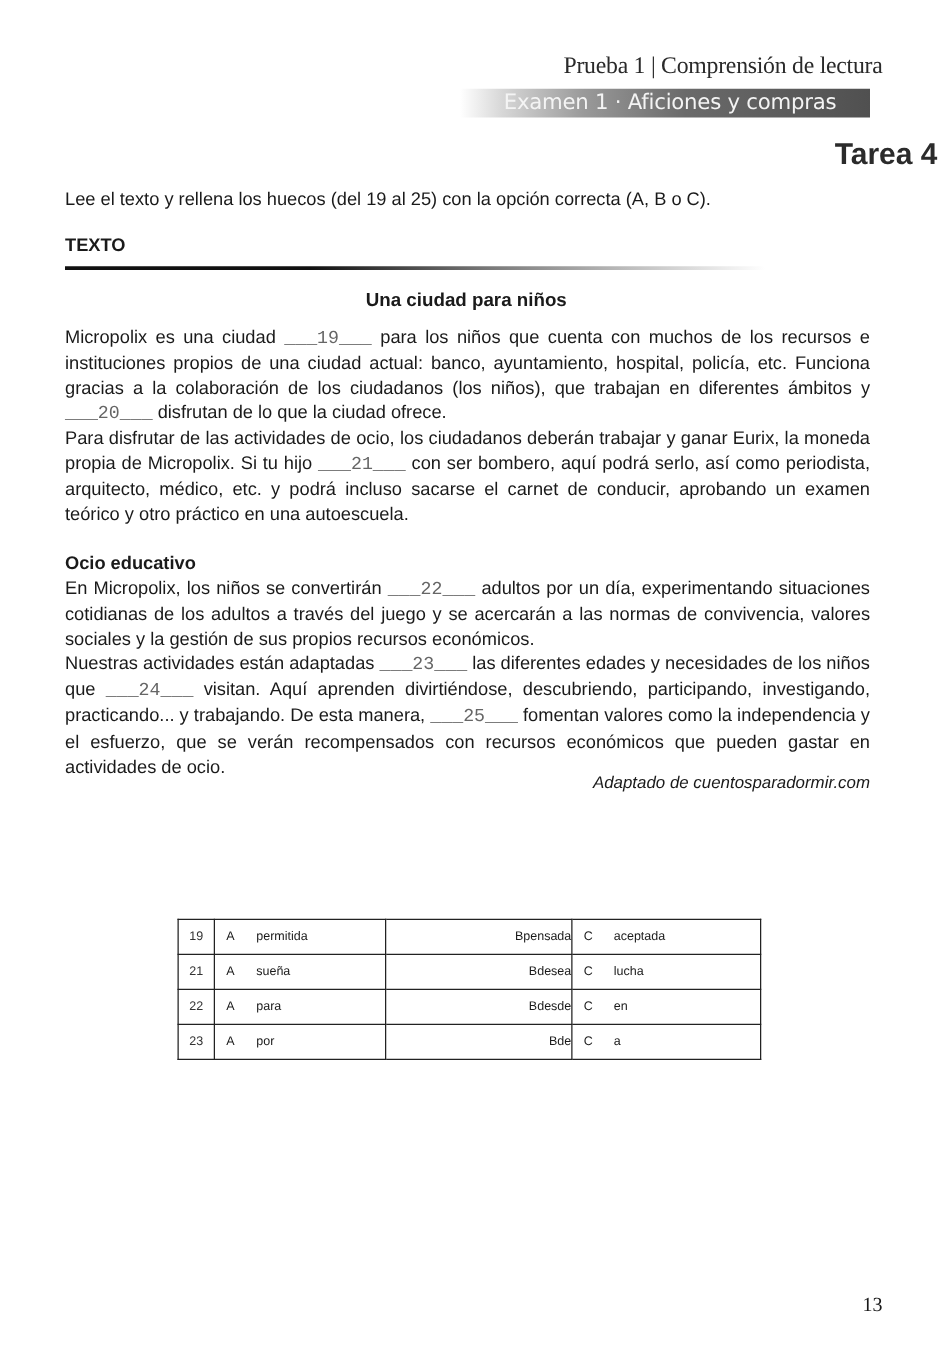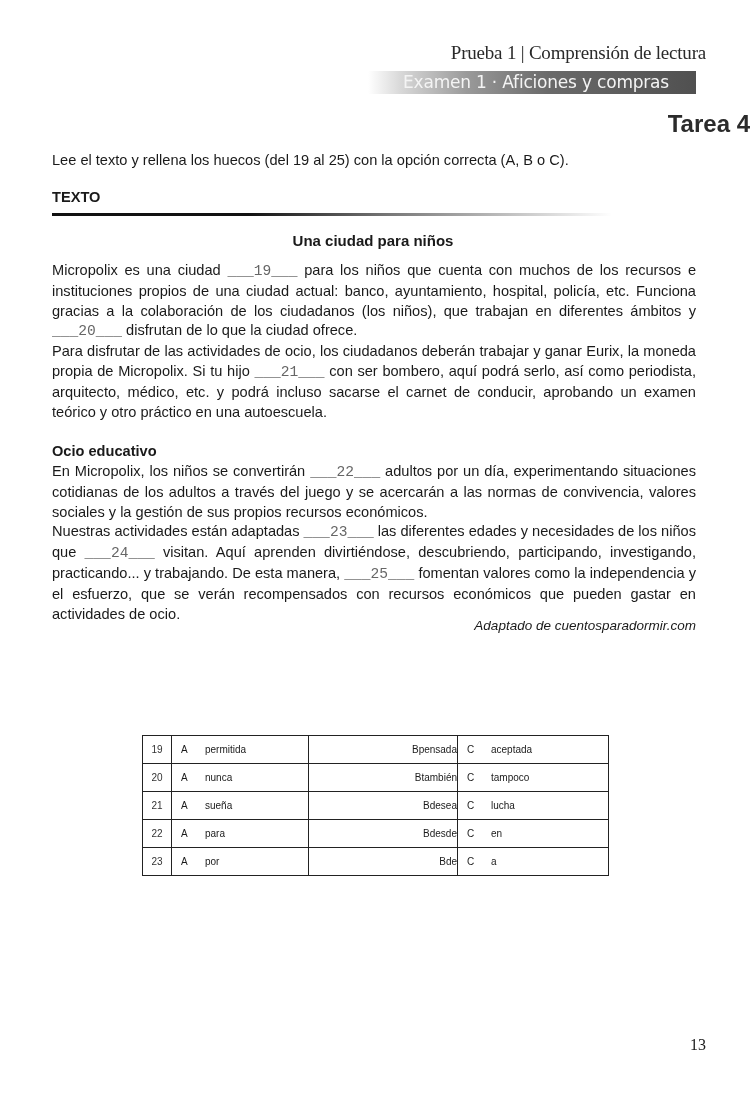--- a/index.html
+++ b/index.html
@@ -63,26 +63,20 @@
 
 <table class="opts">
   <tbody id="opts-body">
       <tr>
         <td class="num">19</td>
         <td class="opt a"><span class="letter">A</span><span>permitida</span></td>
         <td class="opt b"><span class="letter">B</span><span>pensada</span></td>
         <td class="opt c"><span class="letter">C</span><span>aceptada</span></td>
       </tr>
       <tr>
-        <td class="num">20</td>
-        <td class="opt a"><span class="letter">A</span><span>nunca</span></td>
-        <td class="opt b"><span class="letter">B</span><span>también</span></td>
-        <td class="opt c"><span class="letter">C</span><span>tampoco</span></td>
-      </tr>
-      <tr>
         <td class="num">21</td>
         <td class="opt a"><span class="letter">A</span><span>sueña</span></td>
         <td class="opt b"><span class="letter">B</span><span>desea</span></td>
         <td class="opt c"><span class="letter">C</span><span>lucha</span></td>
       </tr>
       <tr>
         <td class="num">22</td>
         <td class="opt a"><span class="letter">A</span><span>para</span></td>
         <td class="opt b"><span class="letter">B</span><span>desde</span></td>
         <td class="opt c"><span class="letter">C</span><span>en</span></td>

